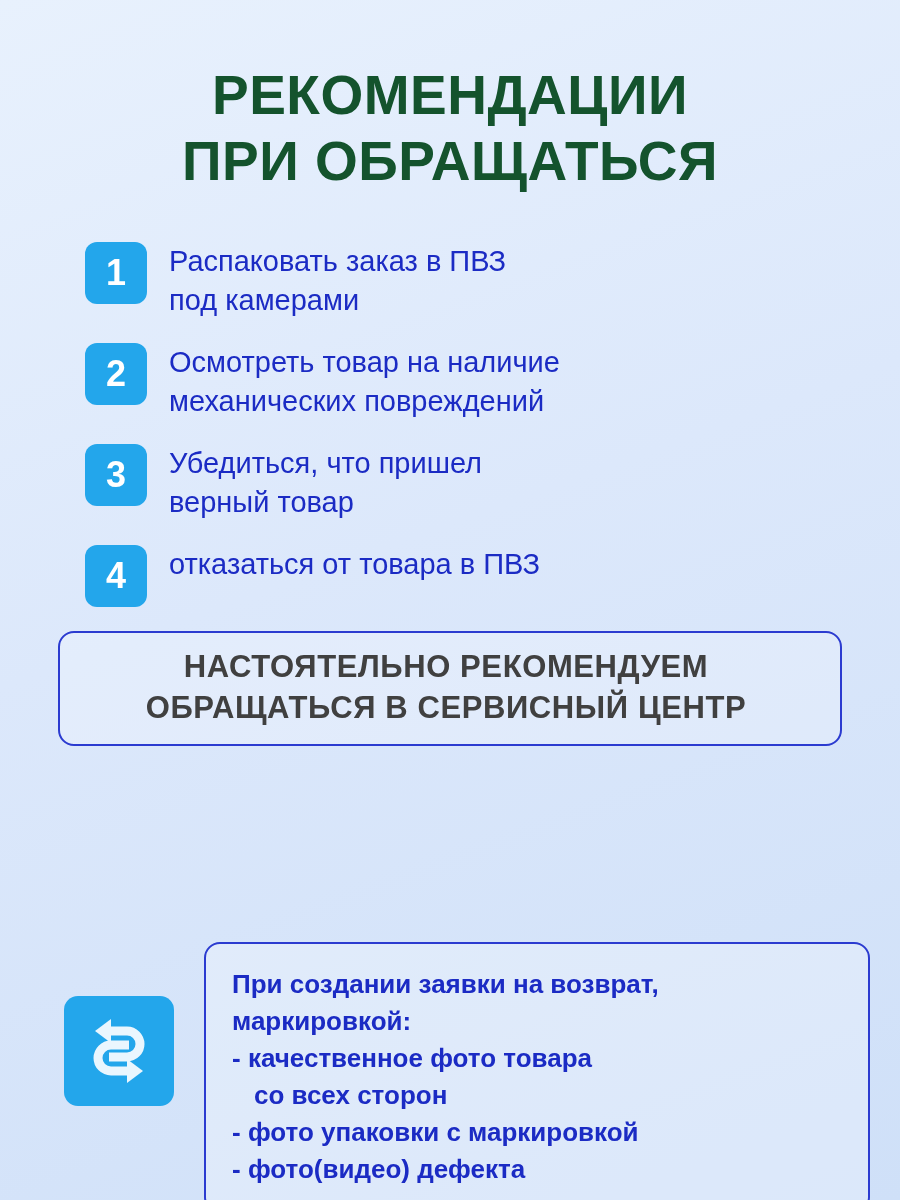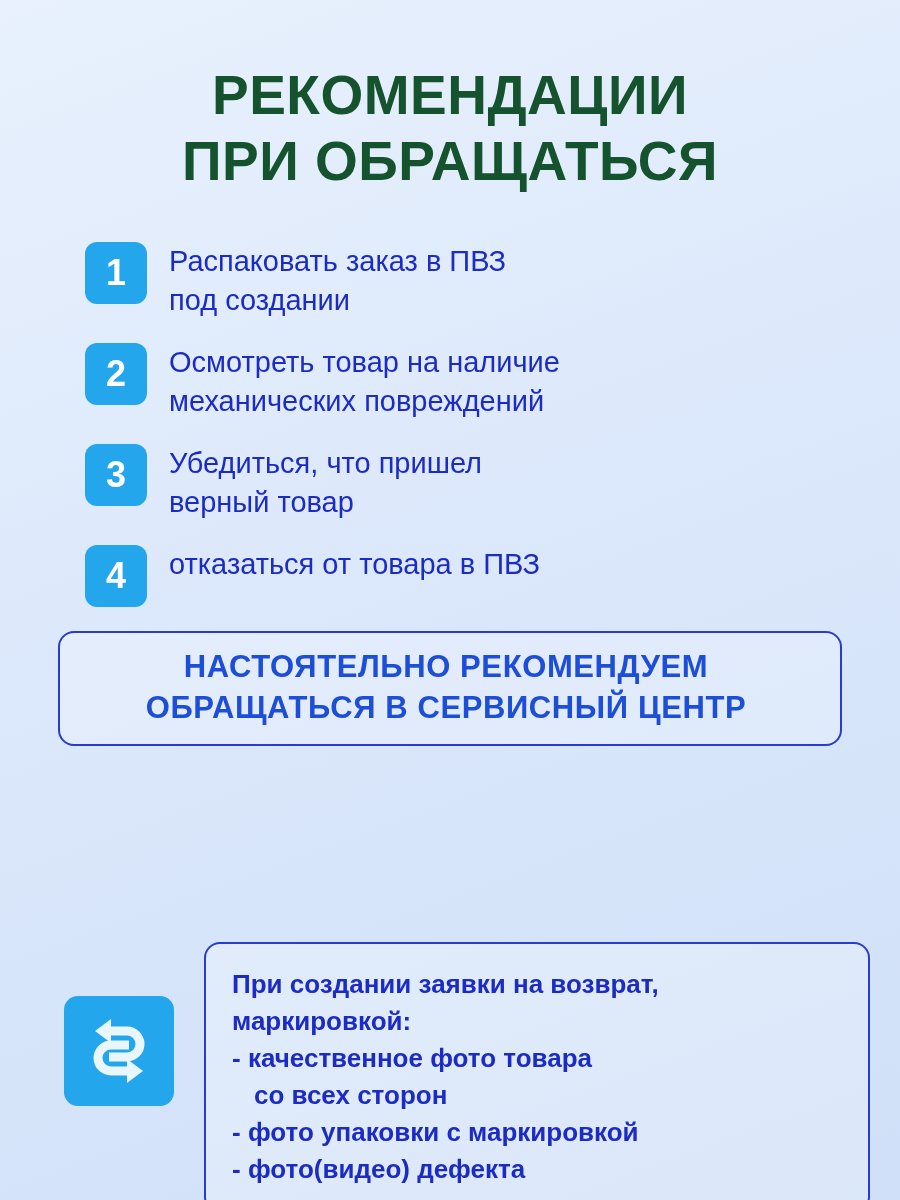--- a/index.html
+++ b/index.html
@@ -70,21 +70,21 @@
   .step-text .l { display: block; white-space: nowrap; }
 
   
   .banner {
     margin: 24px 18px 0 18px;
     border: 2px solid #2b3bd0;
     border-radius: 16px;
     background: rgba(255,255,255,0.22);
     padding: 14px 18px 16px 10px;
     text-align: center;
-    color: #1d4ed8;
+    color: #404040;
     font-weight: bold;
     font-size: 31px;
     line-height: 1.30;
     letter-spacing: 0.6px;
   }
   .banner .l { display: block; white-space: nowrap; }
 
   
   .bottom {
     position: absolute;
@@ -130,21 +130,21 @@
     <span class="line">РЕКОМЕНДАЦИИ</span>
     <span class="line">ПРИ ОБРАЩАТЬСЯ</span>
   </div>
 
   <div class="steps">
 
     <div class="step">
       <div class="step-badge">1</div>
       <div class="step-text">
         <span class="l">Распаковать заказ в ПВЗ</span>
-        <span class="l">под создании</span>
+        <span class="l">под камерами</span>
       </div>
     </div>
 
     <div class="step">
       <div class="step-badge">2</div>
       <div class="step-text">
         <span class="l">Осмотреть товар на наличие</span>
         <span class="l">механических повреждений</span>
       </div>
     </div>

